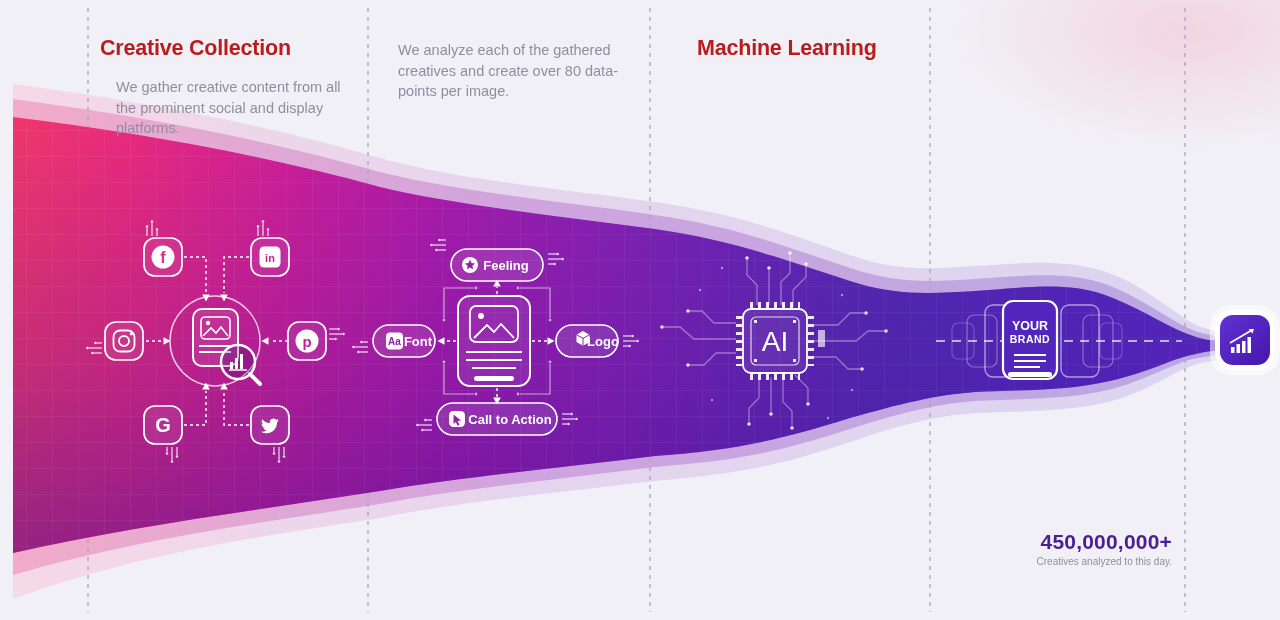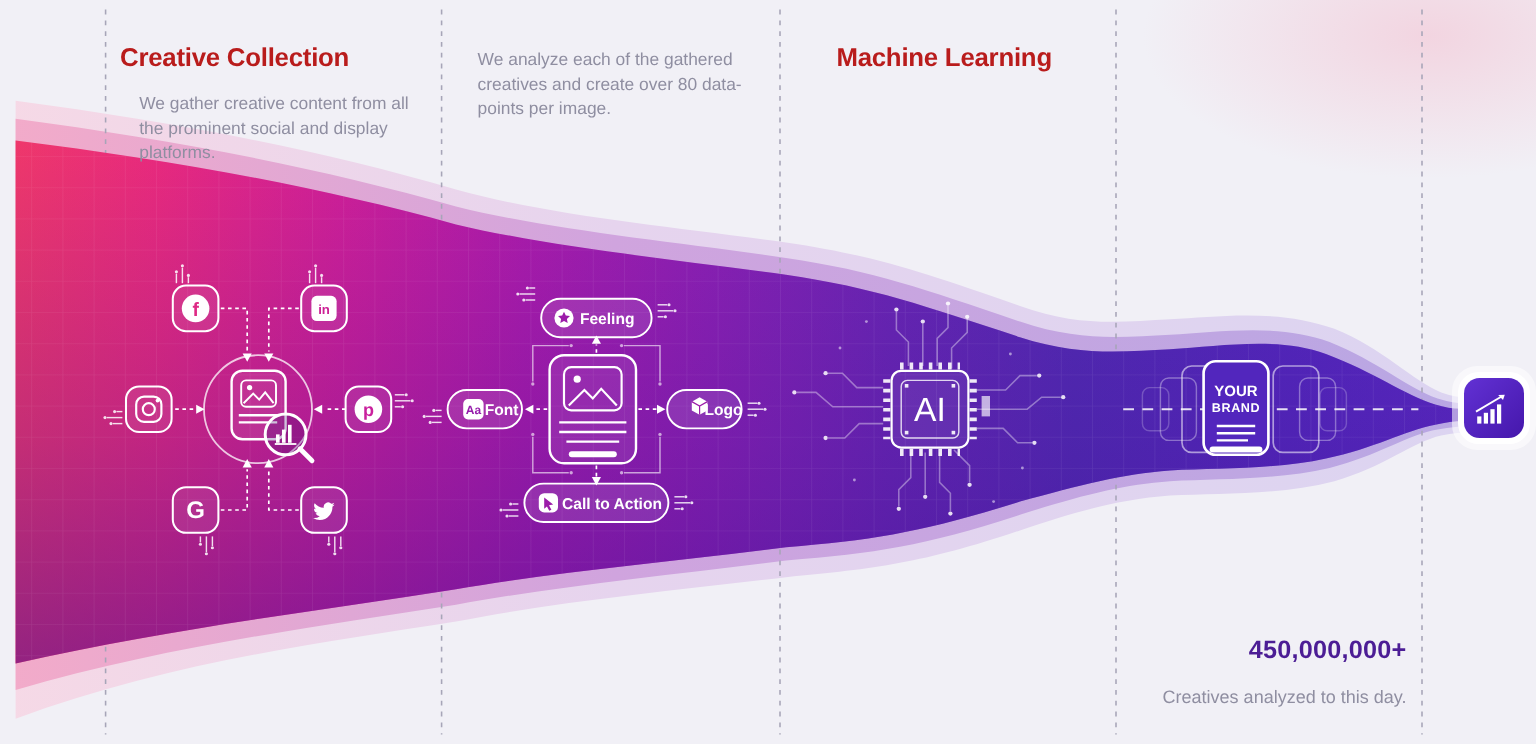--- a/index.html
+++ b/index.html
@@ -7,21 +7,21 @@
        background:#f1f0f6;font-family:"Liberation Sans",sans-serif}
   .glow{position:absolute;top:-90px;left:950px;width:480px;height:240px;z-index:0;
         background:radial-gradient(ellipse at center,rgba(243,198,213,.65),rgba(243,198,213,0) 70%)}
   svg.funnel{position:absolute;top:0;left:0;z-index:1}
   .col{position:absolute;top:24px;width:262px;z-index:3}
   .col h2{margin:12px 0 9px 0;font-size:21.5px;font-weight:700;color:#b91c1c;letter-spacing:-.2px}
   .col p{margin:16px;font-size:14.5px;line-height:1.42;color:#8f8ea1}
   .c1{left:100px}.c2{left:382px}.c3{left:697px}.c4{left:947px}
   .stats{position:absolute;top:530px;right:108px;text-align:right;z-index:3}
   .stats .value{font-size:21px;font-weight:800;color:#4c1d95;letter-spacing:.2px}
-  .stats .caption{font-size:15px;color:#8f8ea1;margin-top:19px}
+  .stats .caption{font-size:10px;color:#8f8ea1;margin-top:2px}
   text{font-family:"Liberation Sans",sans-serif}
   .pill-t{font-size:13px;font-weight:700;fill:#fff}
 </style>
 </head>
 <body>
 
 <div class="glow"></div>
 
 <svg class="funnel" width="1280" height="620" viewBox="0 0 1280 620">
   <defs>

